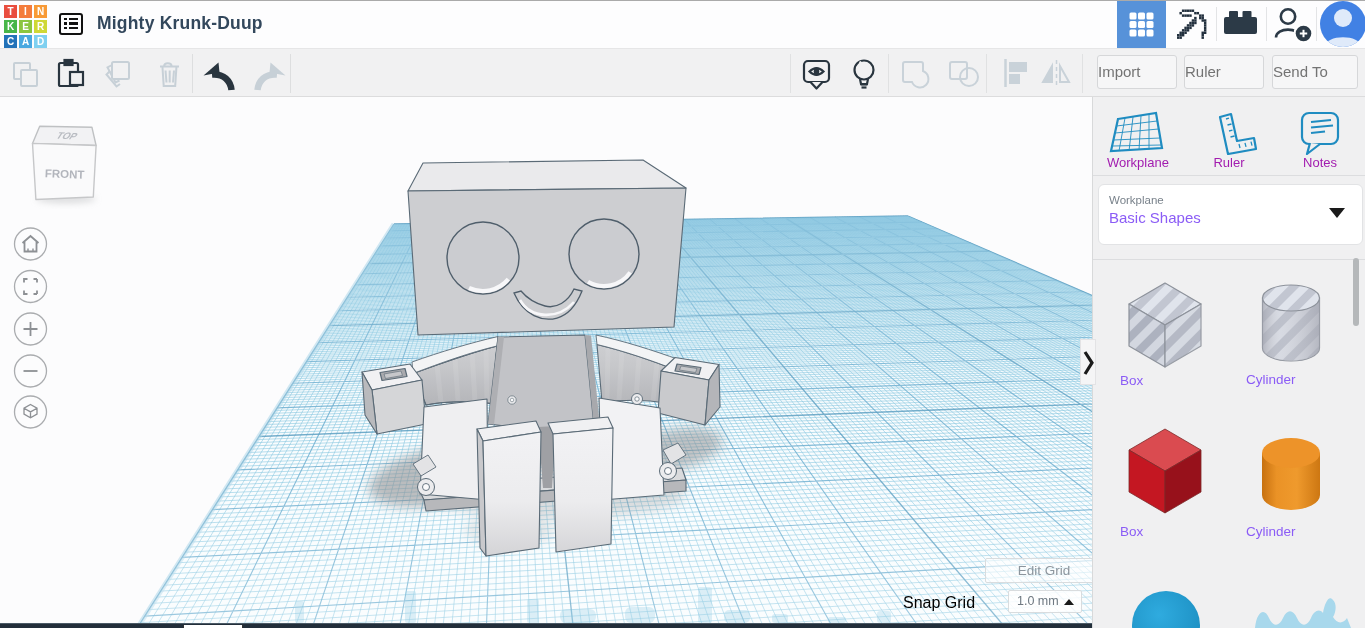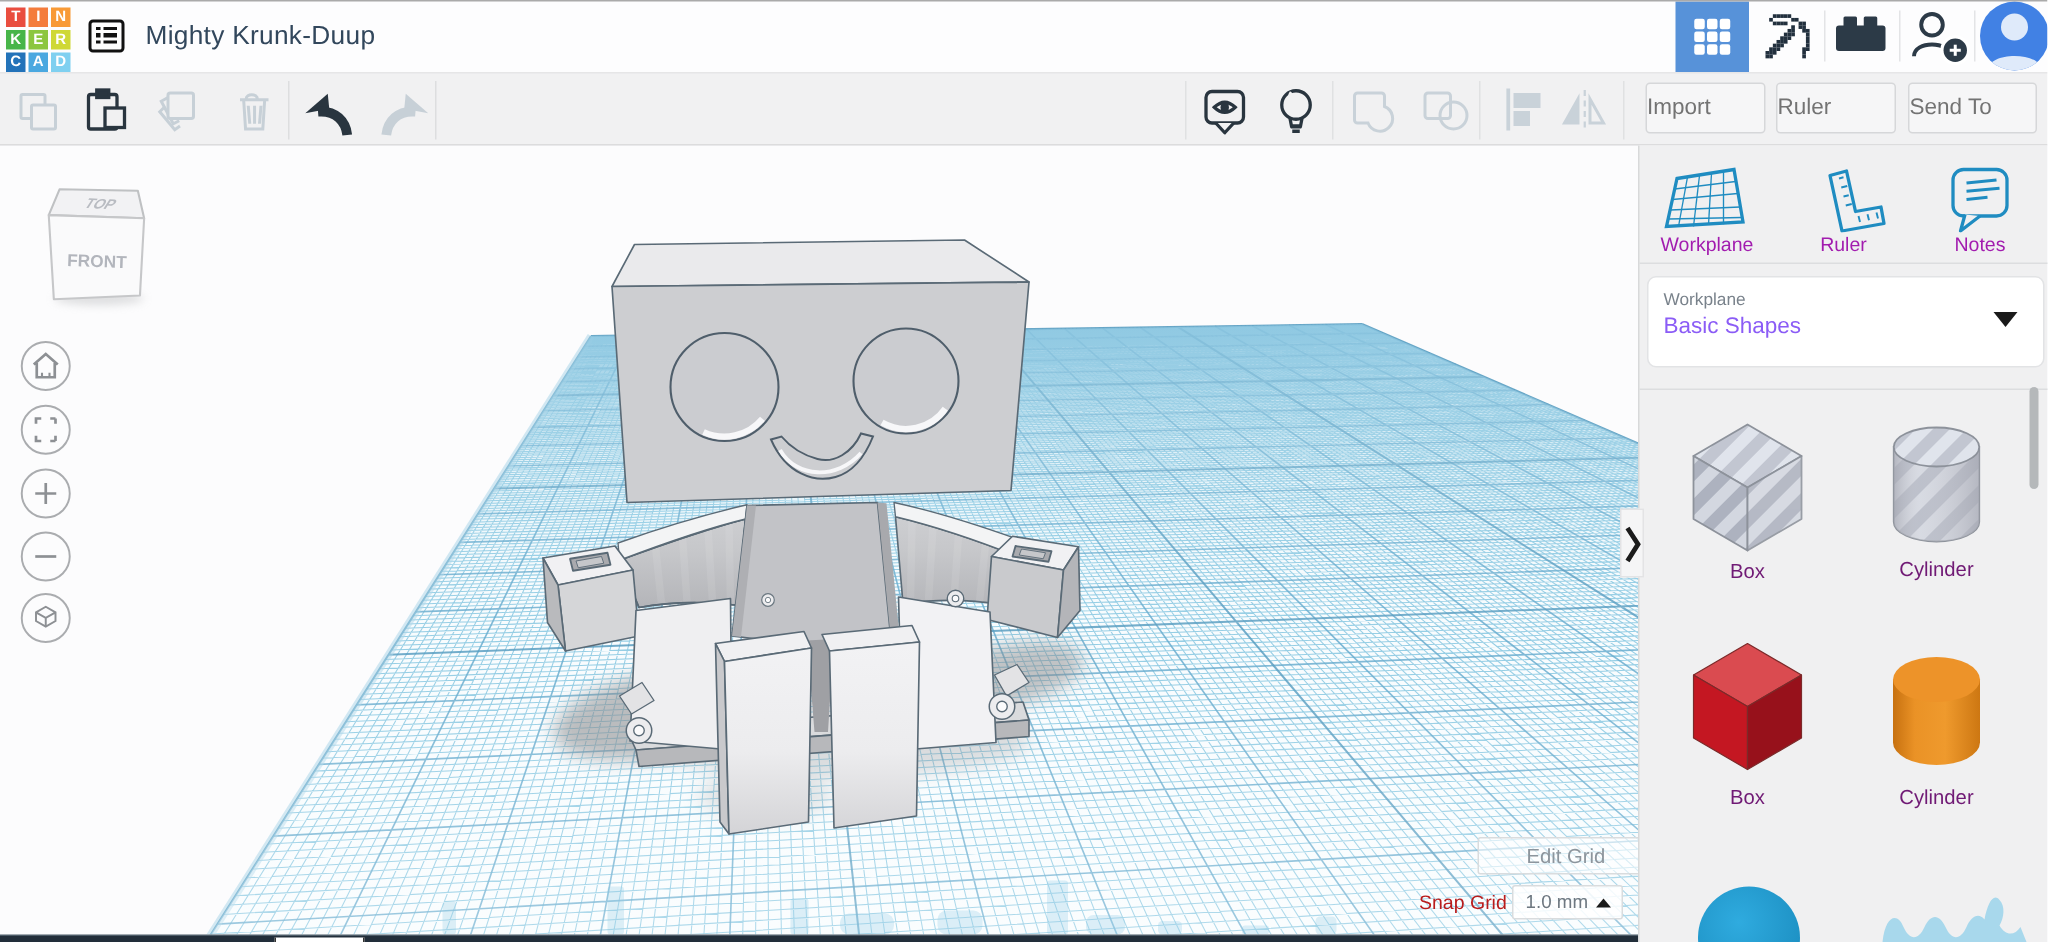--- a/index.html
+++ b/index.html
@@ -4,33 +4,33 @@
 *{margin:0;padding:0;box-sizing:border-box}
 html,body{width:1365px;height:628px;overflow:hidden;font-family:"Liberation Sans",sans-serif}
 #page{position:relative;width:1365px;height:628px;background:#fff}
 #topline{position:absolute;left:0;top:0;width:1365px;height:1px;background:#aaa;z-index:50}
 header{position:absolute;left:0;top:0;width:1365px;height:48px;background:#fdfdfe;z-index:10}
 #logo{position:absolute;left:4px;top:5px;width:43px;height:43px}
 #logo div{position:absolute;width:13px;height:13px;color:#fff;font-weight:bold;font-size:10px;line-height:13px;text-align:center}
 #licon{position:absolute;left:59px;top:13px;width:24px;height:22px;border:2.4px solid #111;border-radius:3px}
 #licon i{position:absolute;left:7.5px;height:2.6px;background:#111}
 #licon b{position:absolute;left:3px;width:2.6px;height:2.6px;background:#111}
-#title{position:absolute;left:97px;top:13px;font-size:17.5px;font-weight:normal;color:#32475c;letter-spacing:.2px}
+#title{position:absolute;left:97px;top:13px;font-size:17.5px;font-weight:bold;color:#32475c;letter-spacing:.2px}
 #toolbar{position:absolute;left:0;top:48px;width:1365px;height:49px;background:#f1f1f2;border-top:1px solid #e6e6e7;border-bottom:1px solid #dcdcdd;z-index:10}
 .tbtn{position:absolute;top:55px;height:34px;background:#f6f6f7;border:1px solid #d6d7d9;border-radius:3px;color:#737373;font-size:15px;text-align:left;line-height:32px;z-index:11}
 #viewport{position:absolute;left:0;top:97px;width:1092px;height:526px;background:#fcfcfd;overflow:hidden}
 #panel{position:absolute;left:1092px;top:97px;width:273px;height:531px;background:#f0f0f1;border-left:1px solid #d8d9da;z-index:10}
 #bottombar{position:absolute;left:0;top:622px;width:1092px;height:6px;z-index:12}
 .plabel{position:absolute;font-size:13px;color:#a21caf;text-align:center}
-.shlabel{position:absolute;font-size:13.5px;color:#701a75;text-align:center;width:90px}
+.shlabel{position:absolute;font-size:13.5px;color:#8b5cf6;width:90px}
 #dropcard{position:absolute;left:5px;top:87px;width:265px;height:61px;background:#fff;border:1px solid #e2e3e5;border-radius:6px}
 #dropcard .s1{position:absolute;left:10px;top:9px;font-size:11.5px;color:#79828b}
 #dropcard .s2{position:absolute;left:10px;top:24px;font-size:15px;color:#8b5cf6}
 #editgrid{position:absolute;left:985px;top:461px;width:118px;height:25px;background:rgba(255,255,255,.55);border:1px solid #d9dcde;border-radius:2px;font-size:13.5px;color:#8c959d;text-align:center;line-height:23px}
-#snaplabel{position:absolute;left:946px;top:497px;font-size:13px;color:#b91c1c}
+#snaplabel{position:absolute;left:903px;top:497px;font-size:16px;color:#000000}
 #snapdd{position:absolute;left:1008px;top:493px;width:74px;height:23px;background:rgba(255,255,255,.85);border:1px solid #d9dcde;border-radius:2px;font-size:12.5px;color:#6e7881;line-height:21px;padding-left:8px}
 #snapdd:after{content:"";position:absolute;right:7px;top:8px;border-left:5px solid transparent;border-right:5px solid transparent;border-bottom:6px solid #1a1a1a}
 </style></head>
 <body>
 <div id="page">
 
 <div id="viewport">
 <svg width="1092" height="526" viewBox="0 97 1092 526">
 <defs>
 <linearGradient id="fargrad" x1="0" y1="216" x2="0" y2="430" gradientUnits="userSpaceOnUse">

